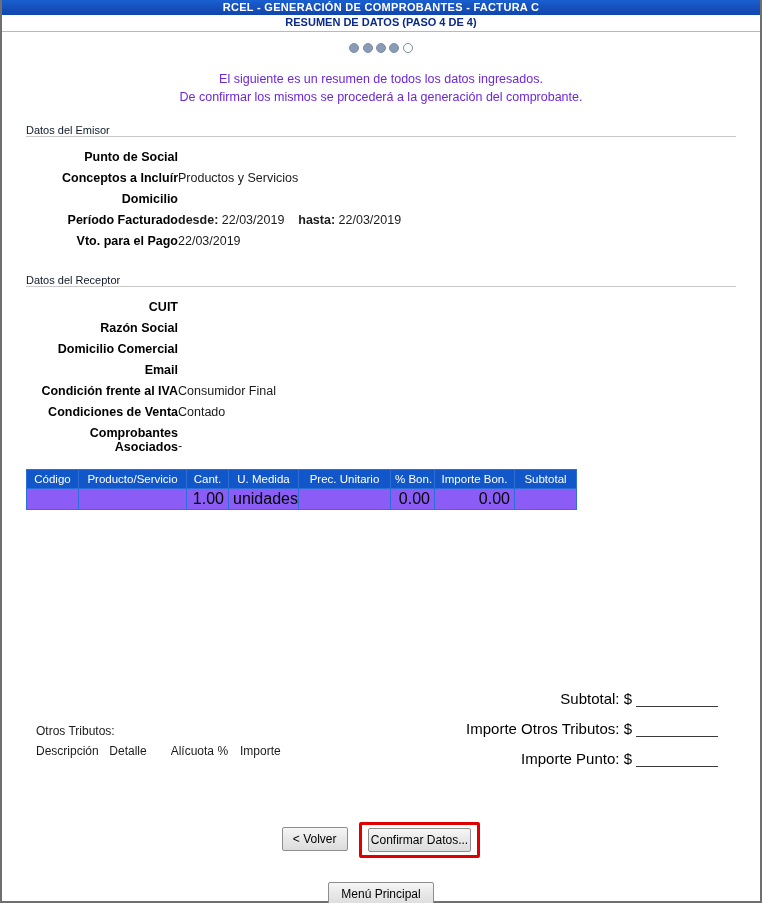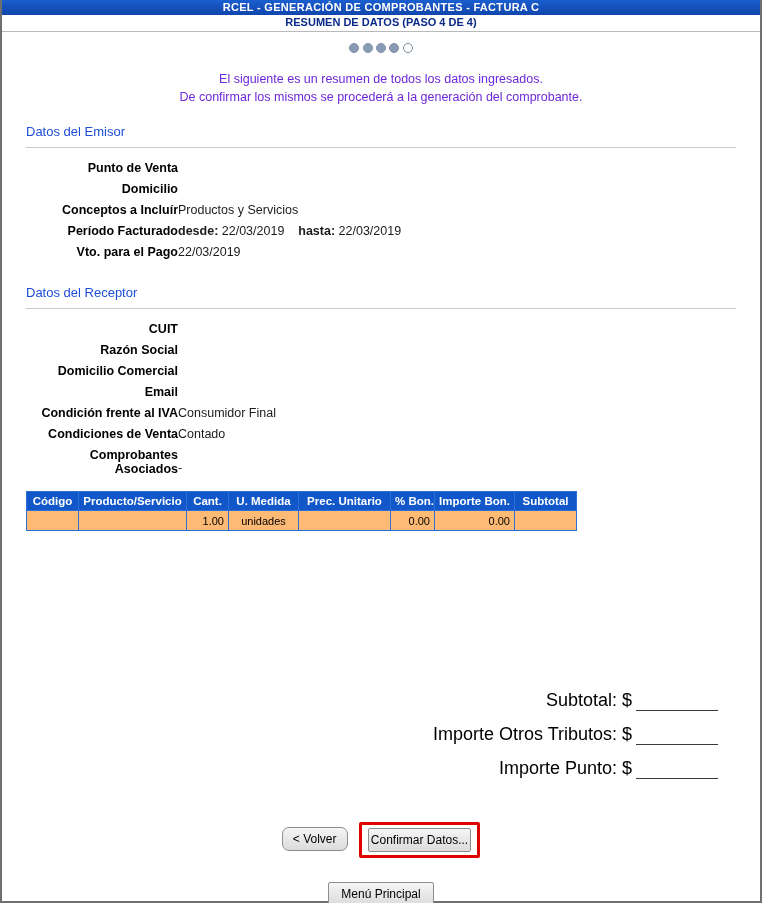--- a/index.html
+++ b/index.html
@@ -74,25 +74,25 @@
     text-align: center;
     color: #6d28d9;
     font-size: 12.5px;
     line-height: 18px;
     margin-top: 12px;
     margin-bottom: 18px;
   }
   
   .section-head {
     position: relative;
-    color: #1d4ed8;
-    font-size: 13px;
+    color: #0f172a;
+    font-size: 11px;
     margin-top: 6px;
     margin-bottom: 6px;
-    padding-bottom: 9px;
+    padding-bottom: 1px;
   }
   .section-head .rule {
     position: absolute;
     left: 0;
     right: 0;
     bottom: 0;
     height: 1px;
     background: #c9c9c9;
   }
   .section-head span.txt {
@@ -132,48 +132,48 @@
   table.detail {
     border-collapse: collapse;
     margin-top: 12px;
     width: 545px;
     table-layout: fixed;
   }
   table.detail th {
     background: #1257c9;
     color: #ffffff;
     font-size: 11.5px;
-    font-weight: bold;
+    font-weight: normal;
     border: 1px solid #2c6fd6;
     padding: 3px 4px;
     text-align: center;
     white-space: nowrap;
   }
   table.detail td {
-    background: #fdba74;
+    background: #8b5cf6;
     border: 1px solid #2c6fd6;
     height: 17px;
-    font-size: 11px;
+    font-size: 16px;
     padding: 1px 4px;
   }
   td.num { text-align: right; }
   td.ctr { text-align: center; }
   
   .totals {
     position: absolute;
     right: 42px;
     top: 690px;
     width: 300px;
   }
   .total-row {
     display: flex;
     justify-content: flex-end;
     align-items: flex-end;
     margin-bottom: 13px;
-    font-size: 18px;
+    font-size: 15px;
   }
   .total-row .tl {
     text-align: right;
     padding-right: 4px;
     white-space: nowrap;
   }
   .total-row .tline {
     width: 82px;
     border-bottom: 1px solid #3b3b3b;
     height: 13px;
@@ -205,21 +205,21 @@
     font-family: "Liberation Sans", sans-serif;
     font-size: 12px;
     color: #000000;
     background: linear-gradient(to bottom, #f6f6f6 0%, #e9e9e9 45%, #dcdcdc 100%);
     border: 1px solid #8d8d8d;
     border-radius: 2px;
     padding: 4px 10px;
     line-height: 14px;
     cursor: pointer;
   }
-  .btn-volver { margin-right: 8px; border-radius: 7px; }
+  .btn-volver { margin-right: 8px; }
   .hl-wrap {
     display: inline-block;
     border: 3px solid #e00000;
     padding: 3px 6px;
     border-radius: 2px;
     vertical-align: middle;
   }
   .btn-confirm {
     padding: 4px 2px;
   }
@@ -263,30 +263,30 @@
     </div>
 
     <div class="section-head">
       <span class="txt">Datos del Emisor</span>
       <span class="rule"></span>
     </div>
 
     <table class="fields">
       <tbody>
           <tr>
-        <td class="lbl">Punto de Venta</td>
-        <td class="val"></td>
-      </tr>
-      <tr>
-        <td class="lbl">Domicilio</td>
+        <td class="lbl">Punto de Social</td>
         <td class="val"></td>
       </tr>
       <tr>
         <td class="lbl">Conceptos a Incluír</td>
         <td class="val">Productos y Servicios</td>
+      </tr>
+      <tr>
+        <td class="lbl">Domicilio</td>
+        <td class="val"></td>
       </tr>
       <tr>
         <td class="lbl">Período Facturado</td>
         <td class="val">
           <span class="inlinelbl">desde:</span>
           <span>22/03/2019</span>
           &nbsp;&nbsp;
           <span class="inlinelbl">hasta:</span>
           <span>22/03/2019</span>
         </td>
@@ -384,20 +384,29 @@
     <div class="total-row">
       <span class="tl">Importe Otros Tributos: $</span>
       <span class="tline"></span>
     </div>
     <div class="total-row">
       <span class="tl">Importe Punto: $</span>
       <span class="tline"></span>
     </div>
   </div>
 
+  <div class="otros">
+    <div class="hdr">Otros Tributos:</div>
+    <div class="cols">
+      <span style="width:70px">Descripción</span>
+      <span style="width:58px">Detalle</span>
+      <span style="width:66px">Alícuota %</span>
+      <span>Importe</span>
+    </div>
+  </div>
 
   <div class="btnrow">
     <button class="btn btn-volver">&lt; Volver</button>
     <span class="hl-wrap">
       <button class="btn btn-confirm">Confirmar Datos...</button>
     </span>
   </div>
 
   <div class="btnrow2">
     <button class="btn btn-menu">Menú Principal</button>

